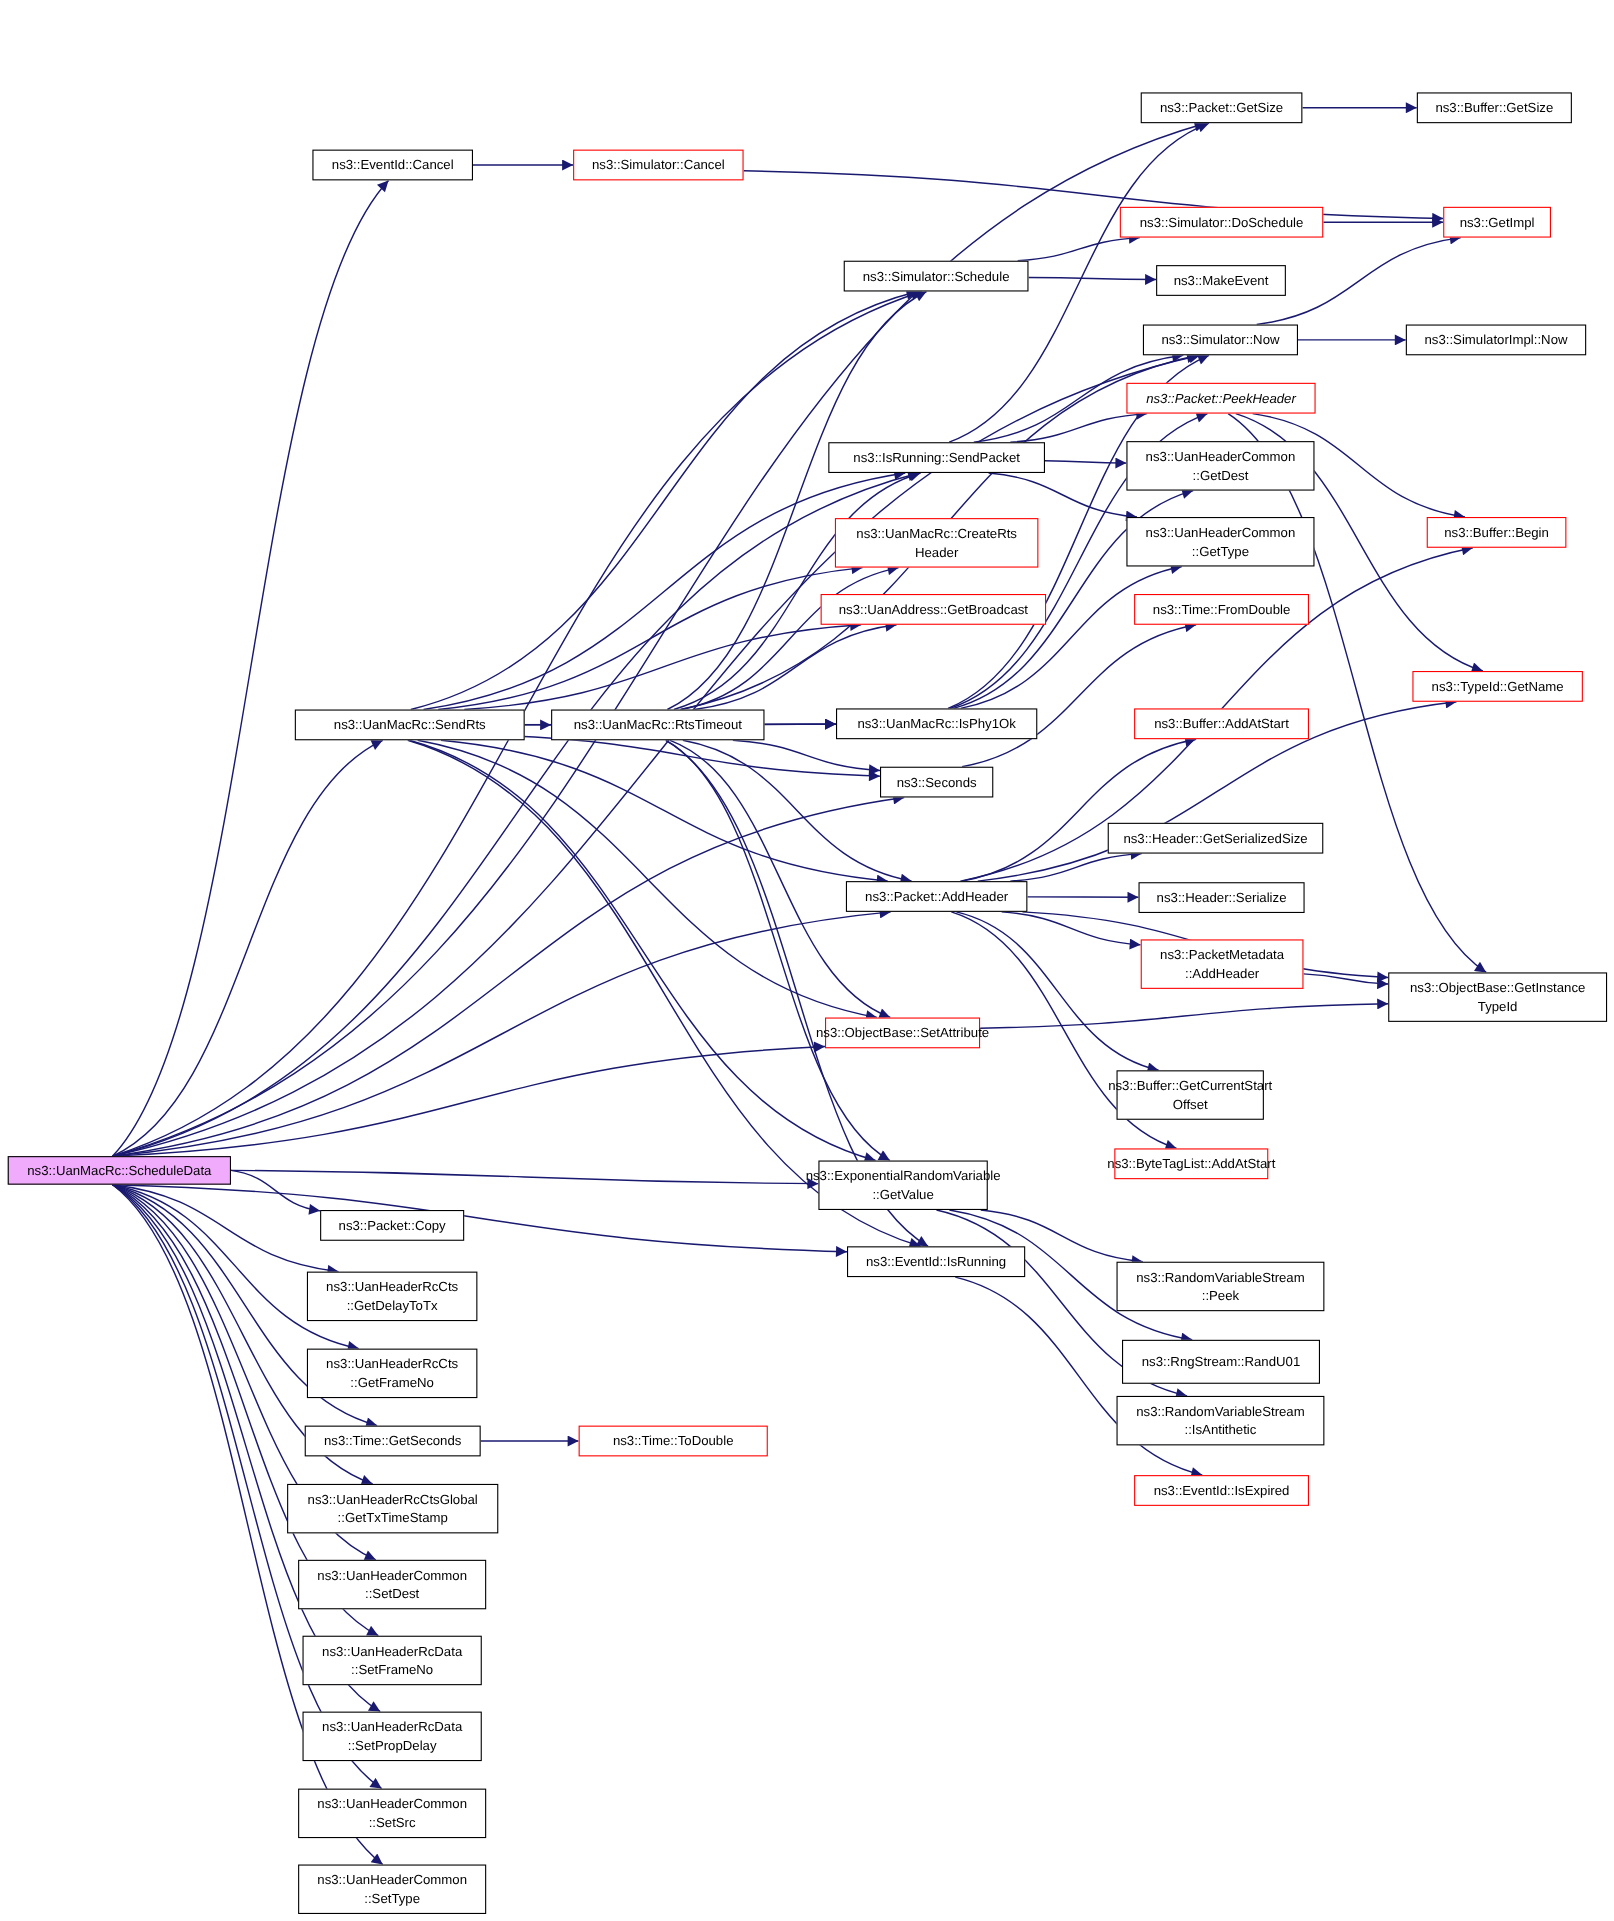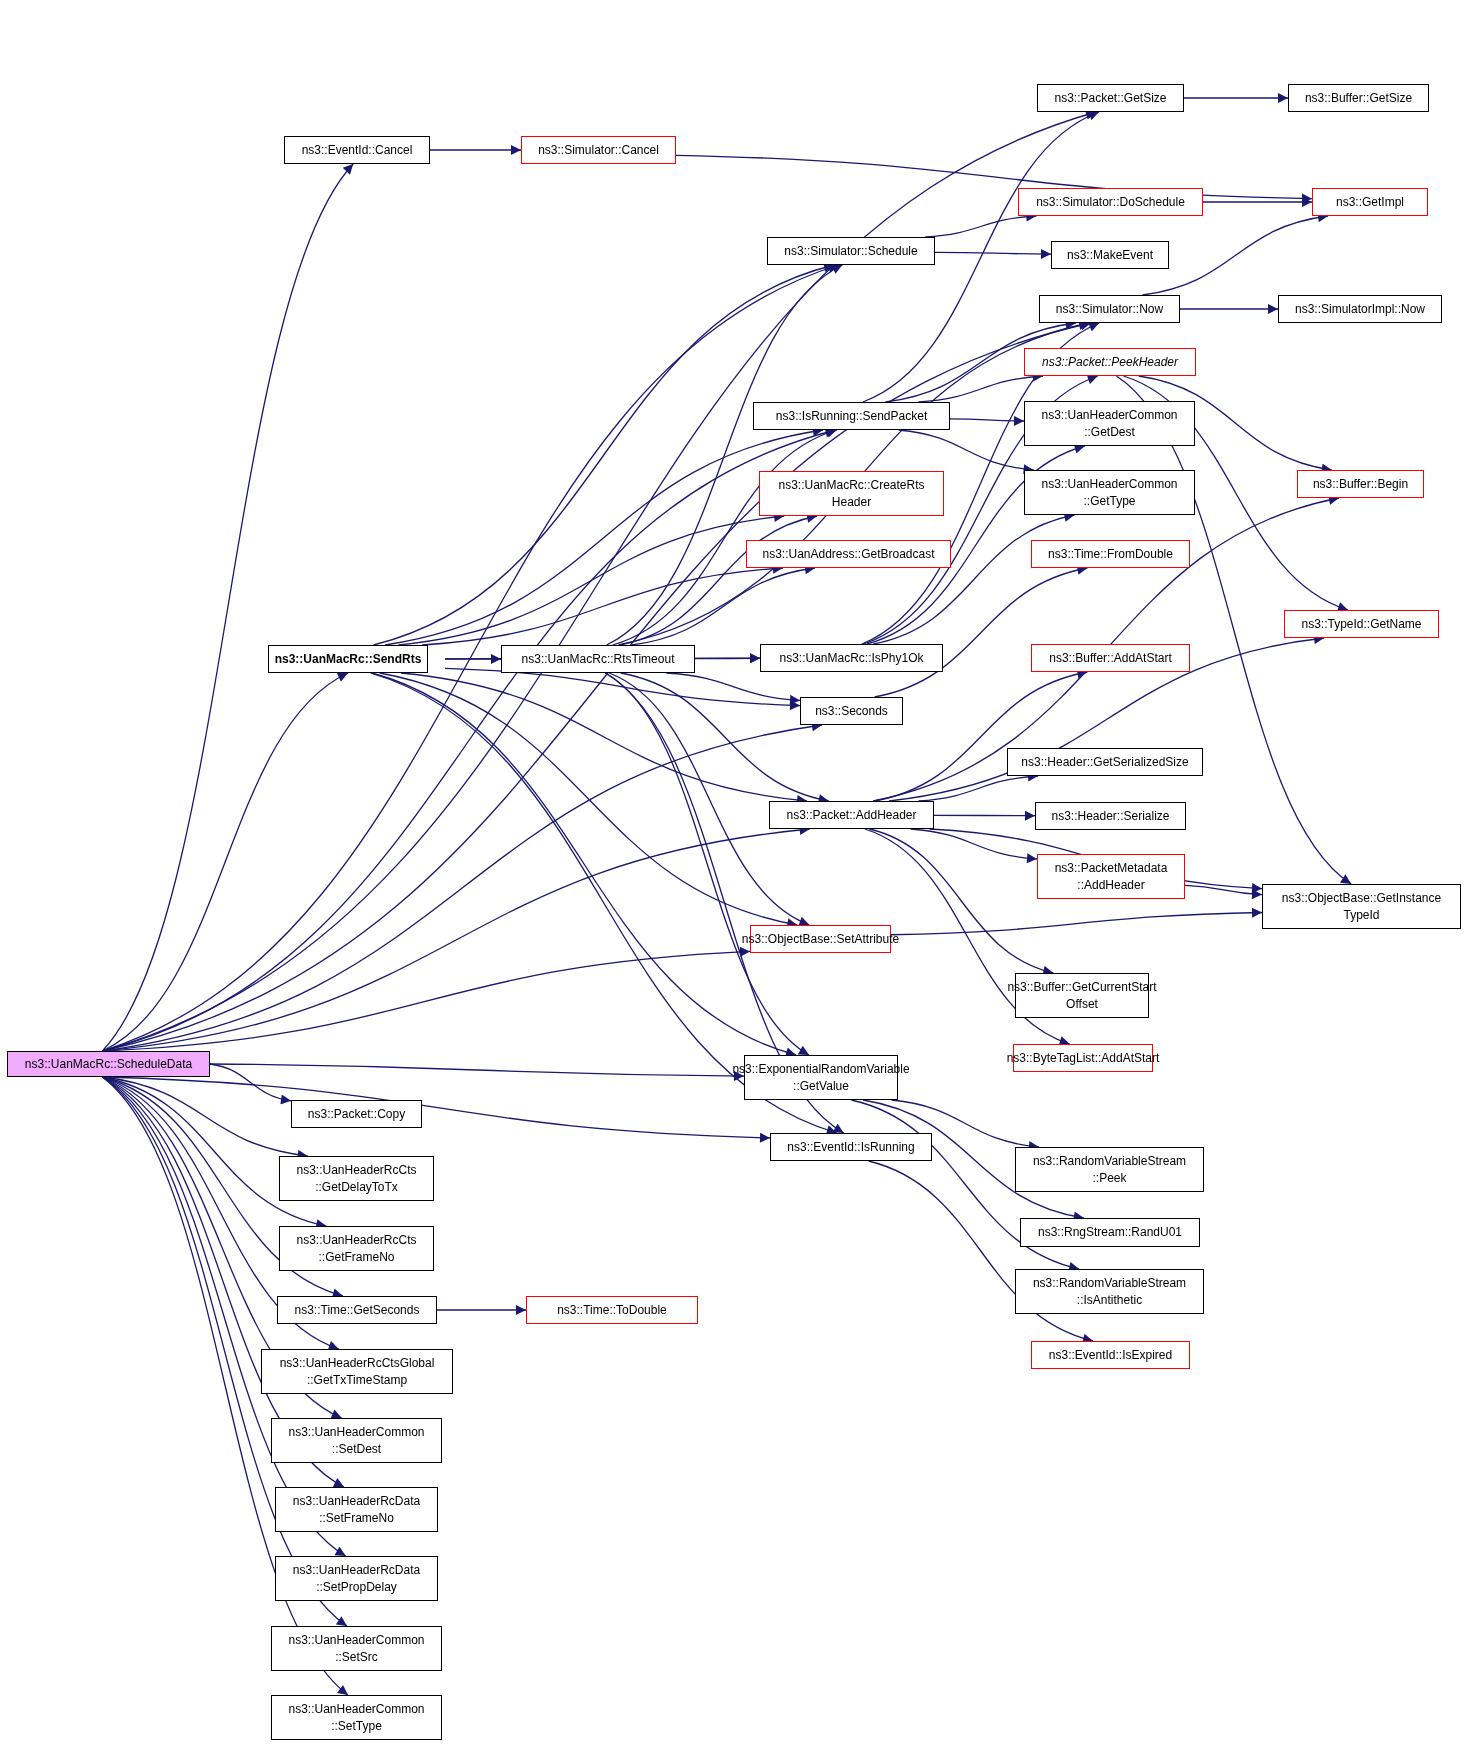--- a/index.html
+++ b/index.html
@@ -106,37 +106,37 @@
     </g>
 </svg>
 
 <div id="nodes">
   <div class="node root" style="left: 7px; top: 1051px; width: 203px; height: 26px;">ns3::UanMacRc::ScheduleData</div>
   <div class="node" style="left: 1037px; top: 84px; width: 147px; height: 28px;">ns3::Packet::GetSize</div>
   <div class="node" style="left: 1288px; top: 84px; width: 141px; height: 28px;">ns3::Buffer::GetSize</div>
   <div class="node" style="left: 284px; top: 136px; width: 146px; height: 28px;">ns3::EventId::Cancel</div>
   <div class="node red" style="left: 521px; top: 136px; width: 155px; height: 28px;">ns3::Simulator::Cancel</div>
   <div class="node red" style="left: 1018px; top: 188px; width: 185px; height: 28px;">ns3::Simulator::DoSchedule</div>
-  <div class="node red" style="left: 1312px; top: 188px; width: 116px; height: 28px;">ns3::GetImpl</div>
+  <div class="node red" style="left: 1312px; top: 188px; width: 98px; height: 28px;">ns3::GetImpl</div>
   <div class="node" style="left: 767px; top: 237px; width: 168px; height: 28px;">ns3::Simulator::Schedule</div>
   <div class="node" style="left: 1051px; top: 241px; width: 118px; height: 28px;">ns3::MakeEvent</div>
   <div class="node" style="left: 1039px; top: 295px; width: 141px; height: 28px;">ns3::Simulator::Now</div>
   <div class="node" style="left: 1278px; top: 295px; width: 164px; height: 28px;">ns3::SimulatorImpl::Now</div>
   <div class="node red" style="left: 1024px; top: 348px; width: 172px; height: 28px; font-style: italic;">ns3::Packet::PeekHeader</div>
   <div class="node" style="left: 753px; top: 402px; width: 197px; height: 28px;">ns3::IsRunning::SendPacket</div>
   <div class="node" style="left: 1024px; top: 401px; width: 171px; height: 45px;">ns3::UanHeaderCommon
 ::GetDest</div>
   <div class="node red" style="left: 759px; top: 471px; width: 185px; height: 45px;">ns3::UanMacRc::CreateRts
 Header</div>
   <div class="node" style="left: 1024px; top: 470px; width: 171px; height: 45px;">ns3::UanHeaderCommon
 ::GetType</div>
   <div class="node red" style="left: 1297px; top: 470px; width: 127px; height: 28px;">ns3::Buffer::Begin</div>
   <div class="node red" style="left: 746px; top: 540px; width: 205px; height: 28px;">ns3::UanAddress::GetBroadcast</div>
   <div class="node red" style="left: 1031px; top: 540px; width: 159px; height: 28px;">ns3::Time::FromDouble</div>
-  <div class="node" style="left: 268px; top: 645px; width: 160px; height: 28px; font-weight: bold;">ns3::UanMacRc::SendRts</div>
+  <div class="node" style="left: 268px; top: 645px; width: 209px; height: 28px;">ns3::UanMacRc::SendRts</div>
   <div class="node" style="left: 501px; top: 645px; width: 194px; height: 28px;">ns3::UanMacRc::RtsTimeout</div>
   <div class="node" style="left: 760px; top: 644px; width: 183px; height: 28px;">ns3::UanMacRc::IsPhy1Ok</div>
   <div class="node red" style="left: 1284px; top: 610px; width: 155px; height: 28px;">ns3::TypeId::GetName</div>
   <div class="node red" style="left: 1031px; top: 644px; width: 159px; height: 28px;">ns3::Buffer::AddAtStart</div>
   <div class="node" style="left: 800px; top: 697px; width: 103px; height: 28px;">ns3::Seconds</div>
   <div class="node" style="left: 1007px; top: 748px; width: 196px; height: 28px;">ns3::Header::GetSerializedSize</div>
   <div class="node" style="left: 1035px; top: 802px; width: 151px; height: 28px;">ns3::Header::Serialize</div>
   <div class="node" style="left: 769px; top: 801px; width: 165px; height: 28px;">ns3::Packet::AddHeader</div>
   <div class="node red" style="left: 1037px; top: 854px; width: 148px; height: 45px;">ns3::PacketMetadata
 ::AddHeader</div>
@@ -147,21 +147,21 @@
 Offset</div>
   <div class="node red" style="left: 1013px; top: 1044px; width: 140px; height: 28px;">ns3::ByteTagList::AddAtStart</div>
   <div class="node" style="left: 744px; top: 1055px; width: 154px; height: 45px;">ns3::ExponentialRandomVariable
 ::GetValue</div>
   <div class="node" style="left: 291px; top: 1100px; width: 131px; height: 28px;">ns3::Packet::Copy</div>
   <div class="node" style="left: 770px; top: 1133px; width: 162px; height: 28px;">ns3::EventId::IsRunning</div>
   <div class="node" style="left: 1015px; top: 1147px; width: 189px; height: 45px;">ns3::RandomVariableStream
 ::Peek</div>
   <div class="node" style="left: 279px; top: 1156px; width: 155px; height: 45px;">ns3::UanHeaderRcCts
 ::GetDelayToTx</div>
-  <div class="node" style="left: 1020px; top: 1218px; width: 180px; height: 29px;">ns3::RngStream::RandU01</div>
+  <div class="node" style="left: 1020px; top: 1218px; width: 180px; height: 40px;">ns3::RngStream::RandU01</div>
   <div class="node" style="left: 279px; top: 1226px; width: 155px; height: 45px;">ns3::UanHeaderRcCts
 ::GetFrameNo</div>
   <div class="node" style="left: 1015px; top: 1269px; width: 189px; height: 45px;">ns3::RandomVariableStream
 ::IsAntithetic</div>
   <div class="node" style="left: 277px; top: 1296px; width: 160px; height: 28px;">ns3::Time::GetSeconds</div>
   <div class="node red" style="left: 526px; top: 1296px; width: 172px; height: 28px;">ns3::Time::ToDouble</div>
   <div class="node red" style="left: 1031px; top: 1341px; width: 159px; height: 28px;">ns3::EventId::IsExpired</div>
   <div class="node" style="left: 261px; top: 1349px; width: 192px; height: 45px;">ns3::UanHeaderRcCtsGlobal
 ::GetTxTimeStamp</div>
   <div class="node" style="left: 271px; top: 1418px; width: 171px; height: 45px;">ns3::UanHeaderCommon

